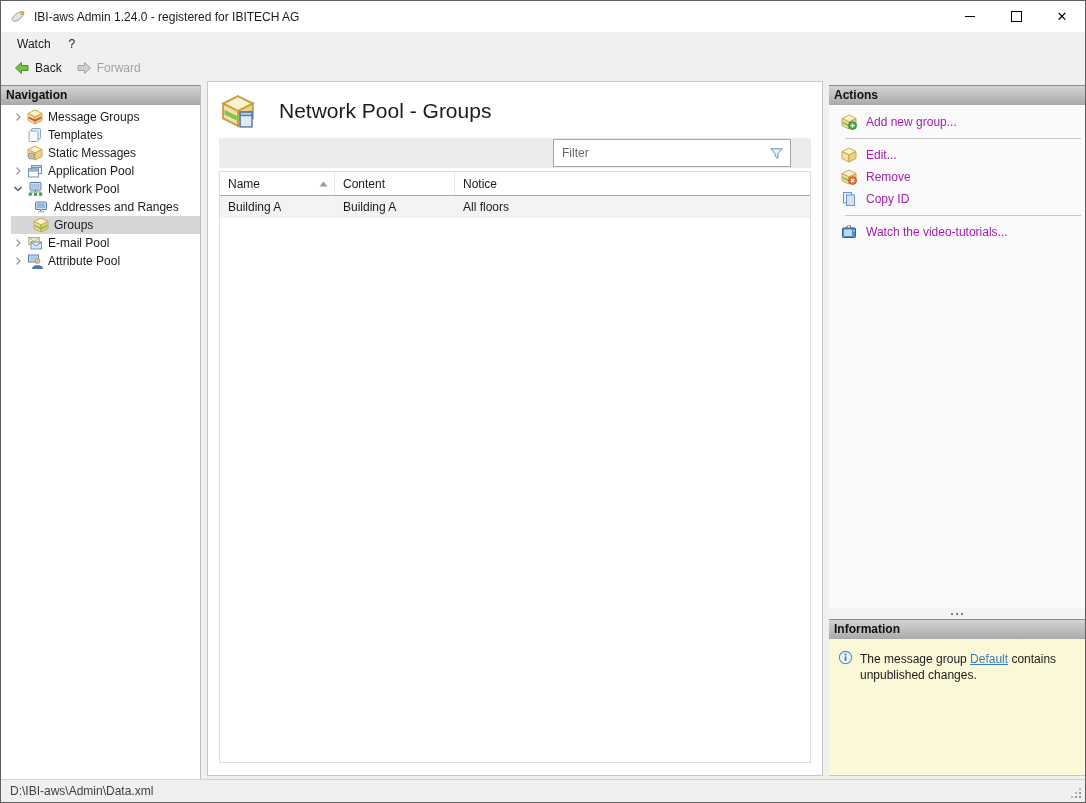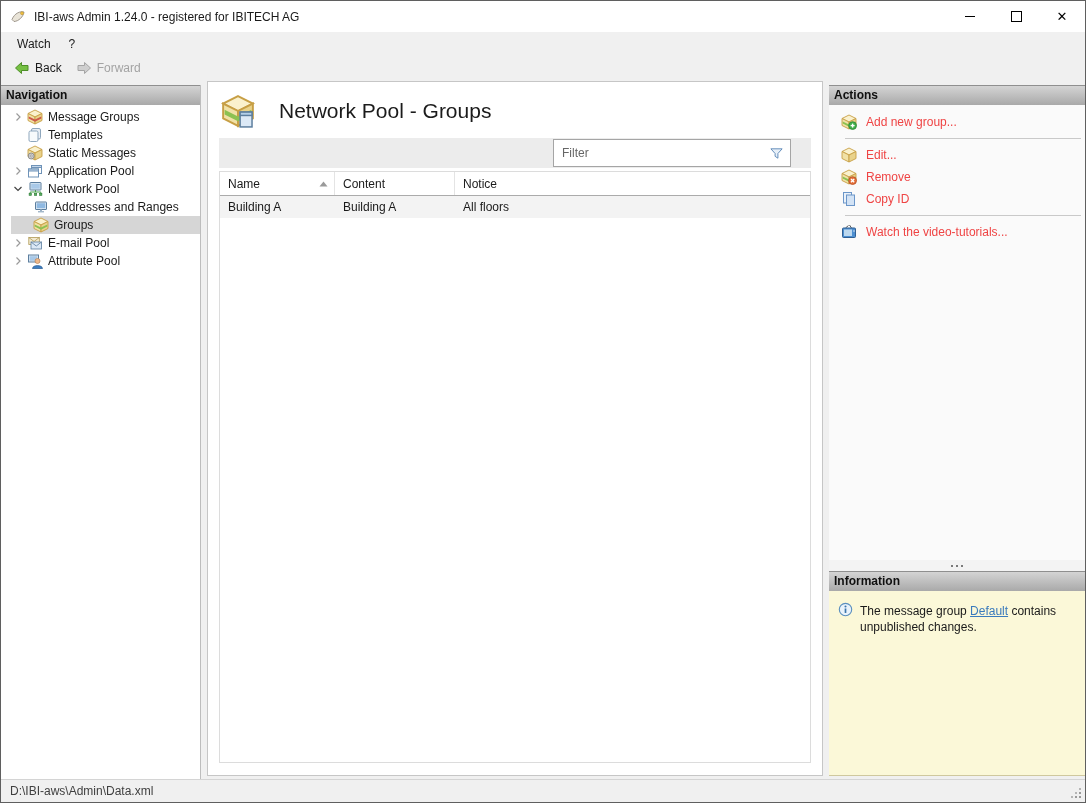--- a/index.html
+++ b/index.html
@@ -64,25 +64,25 @@
   .col-name{width:115px;flex:none;}
   .col-content{width:120px;flex:none;}
   .col-notice{flex:1;}
   .sort{margin-left:auto;margin-right:6px;width:9px;height:6px;flex:none;}
   .trow{display:flex;height:22px;background:#f3f3f3;flex:none;}
   .td{display:flex;align-items:center;padding-left:8px;box-sizing:border-box;}
   
   .right-panel{position:absolute;left:828px;right:0;top:4px;bottom:3px;display:flex;flex-direction:column;}
   .actions-body{background:#fafafa;flex:1;padding-top:6px;}
   .action{display:flex;align-items:center;gap:9px;height:22px;padding-left:12px;cursor:default;}
-  .link{color:#ef4444;}
+  .link{color:#a21caf;}
   .sep{height:1px;background:#c9c9c9;margin:5px 4px 5px 16px;}
   .splitter{height:11px;background:#f3f3f3;display:flex;align-items:center;justify-content:center;}
   .splitter-dots{width:2px;height:2px;background:#7a7a7a;box-shadow:5px 0 #7a7a7a,10px 0 #7a7a7a;display:block;margin-right:10px;}
-  .info-body{height:185px;box-sizing:border-box;background:#fbf8d8;border-bottom:1px solid #cfc89e;padding:11px 8px 0 9px;display:flex;gap:7px;align-items:flex-start;}
+  .info-body{height:137px;box-sizing:border-box;background:#fbf8d8;border-bottom:1px solid #cfc89e;padding:11px 8px 0 9px;display:flex;gap:7px;align-items:flex-start;}
   .info-text{line-height:1.35;padding-top:1px;}
   .info-link{color:#3a7bbd;text-decoration:underline;cursor:pointer;}
   
   .statusbar{position:absolute;left:0;right:0;bottom:0;height:23px;background:#f0f0f0;border-top:1px solid #d4d4d4;box-sizing:border-box;display:flex;align-items:center;padding-left:9px;color:#3f3f3f;}
   .resize-grip{position:absolute;right:4px;bottom:4px;width:11px;height:11px;}
   .resize-grip::after{content:"";position:absolute;right:0;bottom:0;width:2px;height:2px;background:#9a9a9a;
     box-shadow:-4px 0 #9a9a9a,-8px 0 #b5b5b5,0 -4px #9a9a9a,-4px -4px #b5b5b5,0 -8px #b5b5b5;}
 </style>
 </head>
 <body>

